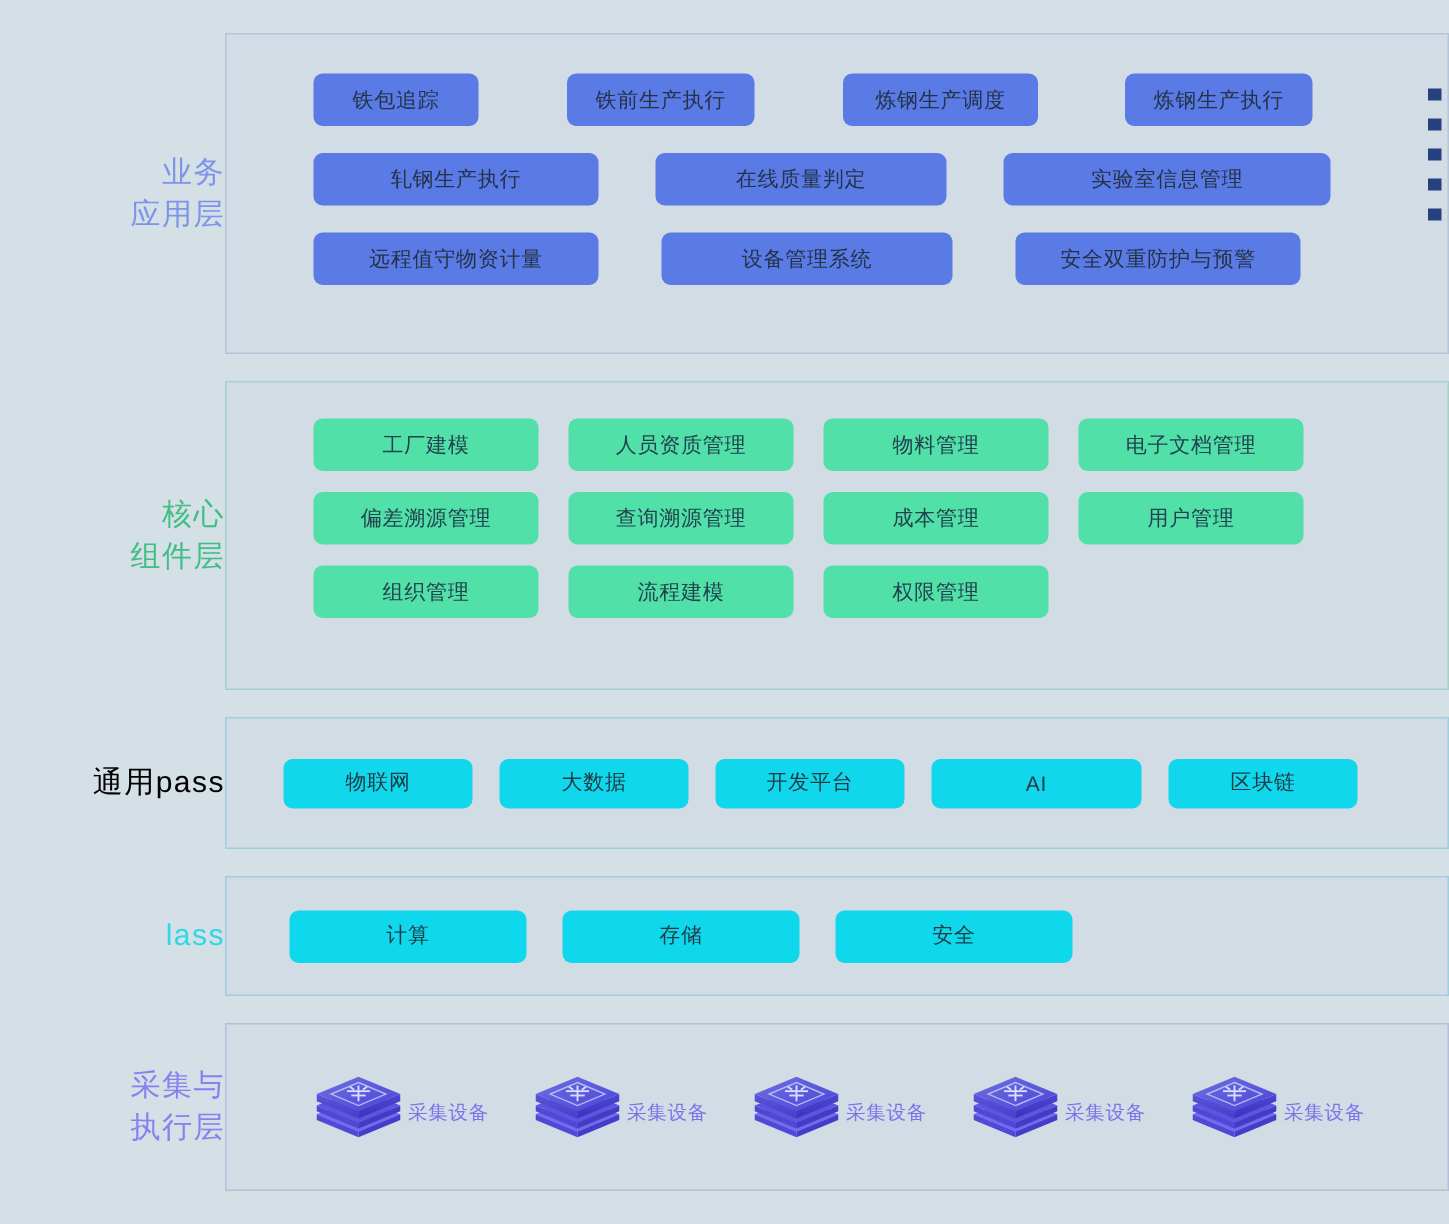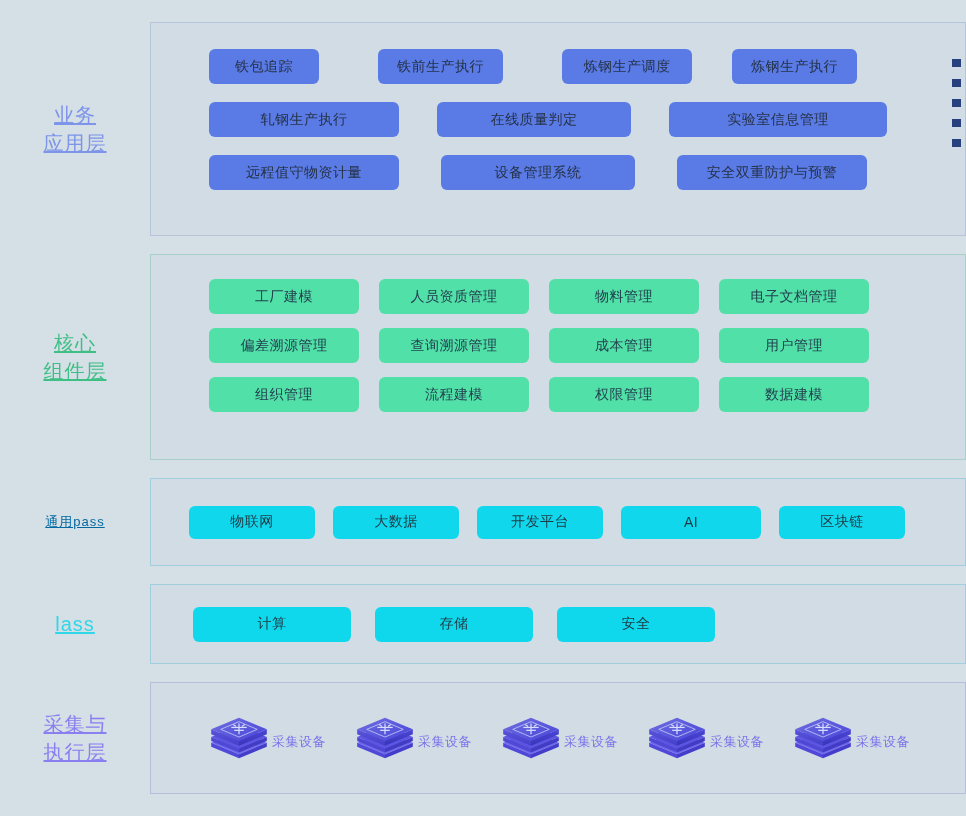--- a/index.html
+++ b/index.html
@@ -26,27 +26,26 @@
   
   .layer-row {
     position: absolute;
     display: flex;
     align-items: center;
   }
 
   .layer-label {
     width: 150px;
     flex: 0 0 150px;
-    text-align: center;
+    text-align: right;
     font-size: 20px;
     line-height: 28px;
     letter-spacing: 1px;
     white-space: pre-line;
     font-weight: normal;
-    text-decoration: underline;
   }
 
   .layer-panel {
     flex: 1 1 auto;
     box-sizing: border-box;
     background: #d2dce4;
     border: 1px solid #b9c9d6;
     position: relative;
   }
   .pill {
@@ -92,21 +91,21 @@
   .pill-green {
     background: #51e0a8;
     width: 150px;
     height: 35px;
     margin-right: 20px;
     color: #22424f;
   }
 
   
   #row-paas { left: 0; top: 478px; width: 966px; height: 88px; }
-  #row-paas .layer-label { color: #0369a1; font-size: 13px; }
+  #row-paas .layer-label { color: #000000; font-size: 20px; }
   #row-paas .layer-panel { height: 88px; border-color: #9fcfdd; }
   .paas-line { display: flex; align-items: center; height: 100%; padding-left: 38px; }
   .pill-cyan {
     background: #11d7ec;
     height: 33px;
     color: #1e3a44;
     margin-right: 18px;
   }
 
   
@@ -167,21 +166,21 @@
 <div class="arch">
 
   <div class="layer-row" id="row-business">
     <div class="layer-label">业务
 应用层</div>
     <div class="layer-panel">
       <div class="biz-grid">
         <div class="biz-line biz-r1">
             <div class="pill pill-blue" style="width: 110px; margin-right: 59px;">铁包追踪</div>
             <div class="pill pill-blue" style="width: 125px; margin-right: 59px;">铁前生产执行</div>
-            <div class="pill pill-blue" style="width: 130px; margin-right: 40px;">炼钢生产调度</div>
+            <div class="pill pill-blue" style="width: 130px; margin-right: 58px;">炼钢生产调度</div>
             <div class="pill pill-blue" style="width: 125px;">炼钢生产执行</div>
           </div>
         <div class="biz-line biz-r2">
             <div class="pill pill-blue" style="width: 190px; margin-right: 38px;">轧钢生产执行</div>
             <div class="pill pill-blue" style="width: 194px; margin-right: 38px;">在线质量判定</div>
             <div class="pill pill-blue" style="width: 218px;">实验室信息管理</div>
           </div>
         <div class="biz-line biz-r3">
             <div class="pill pill-blue" style="width: 190px; margin-right: 42px;">远程值守物资计量</div>
             <div class="pill pill-blue" style="width: 194px; margin-right: 42px;">设备管理系统</div>
@@ -205,21 +204,20 @@
         <div class="core-line">
             <div class="pill pill-green">偏差溯源管理</div>
             <div class="pill pill-green">查询溯源管理</div>
             <div class="pill pill-green">成本管理</div>
             <div class="pill pill-green">用户管理</div>
           </div>
         <div class="core-line">
             <div class="pill pill-green">组织管理</div>
             <div class="pill pill-green">流程建模</div>
             <div class="pill pill-green">权限管理</div>
-            <div class="pill pill-green">数据建模</div>
           </div>
       </div>
     </div>
   </div>
 
   <div class="layer-row" id="row-paas">
     <div class="layer-label">通用pass</div>
     <div class="layer-panel">
       <div class="paas-line">
           <div class="pill pill-cyan" style="width: 126px;">物联网</div>

